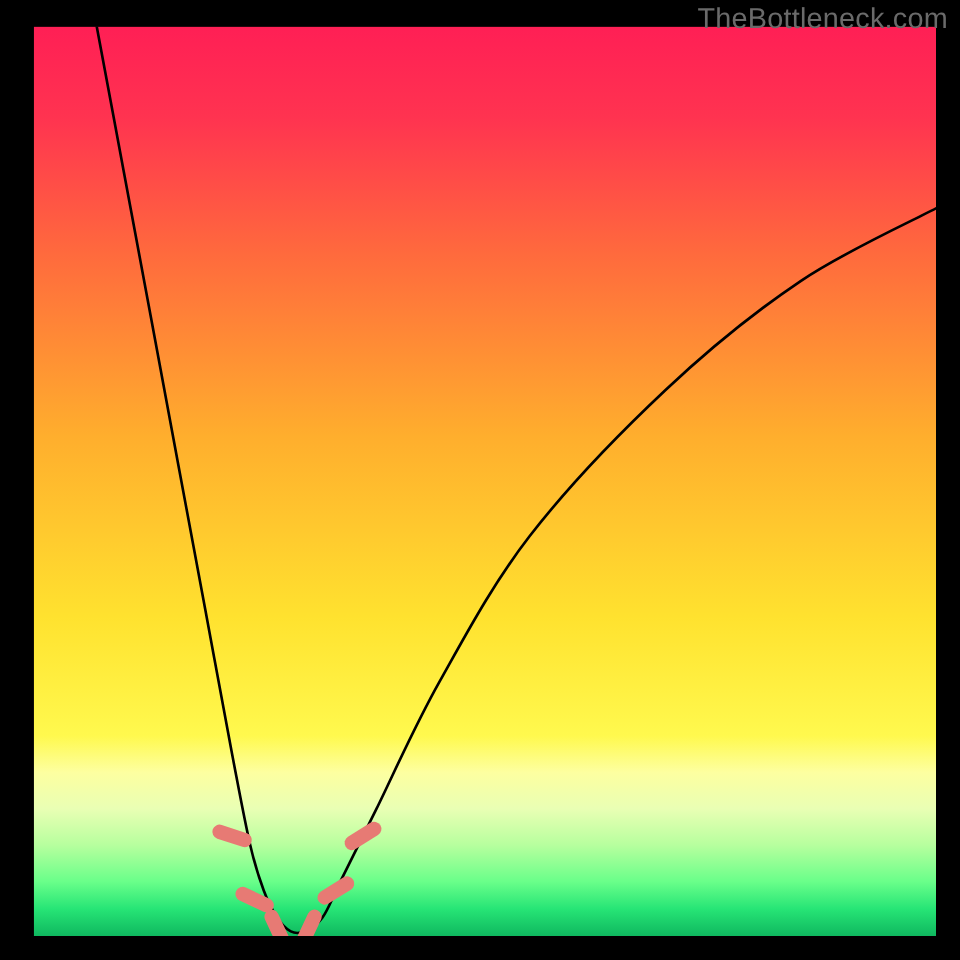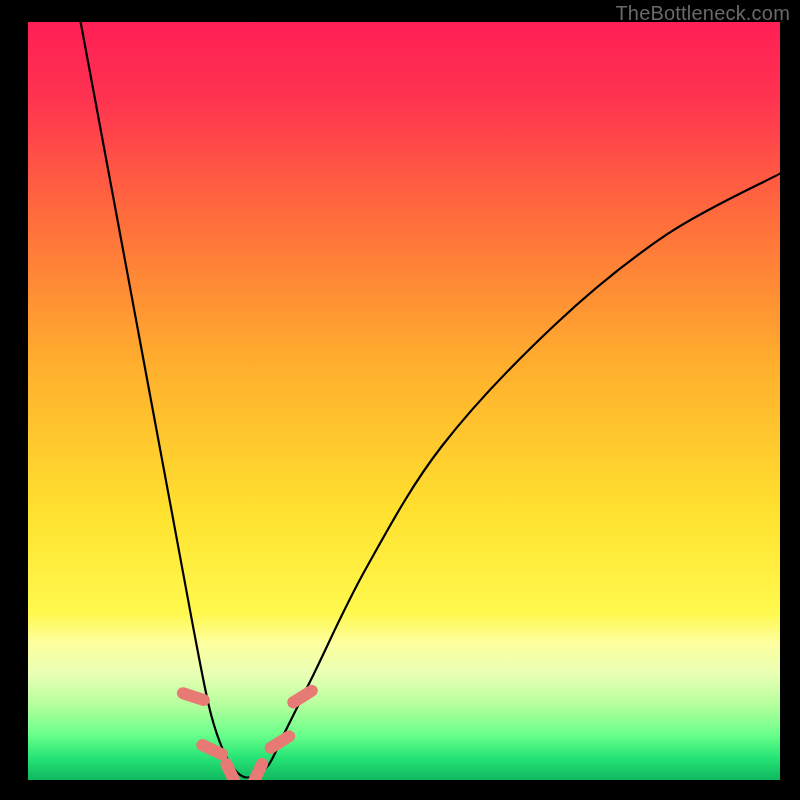--- a/index.html
+++ b/index.html
@@ -31,21 +31,21 @@
     left: 0;
     top: 0;
     width: 100%;
     height: 100%;
   }
   .watermark {
     position: absolute;
     top: 2px;
     right: 10px;
     font-family: Arial, Helvetica, sans-serif;
-    font-size: 20px;
+    font-size: 24px;
     color: #6a6a6a;
     letter-spacing: 0.2px;
     font-weight: 500;
   }
   svg.curve {
     position: absolute;
     left: 0;
     top: 0;
     width: 752px;
     height: 758px;

